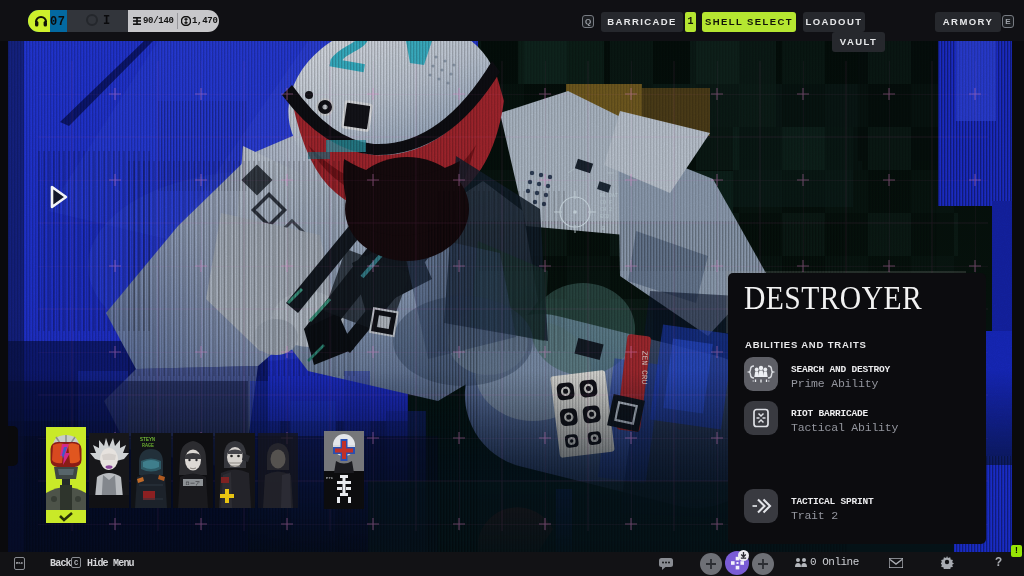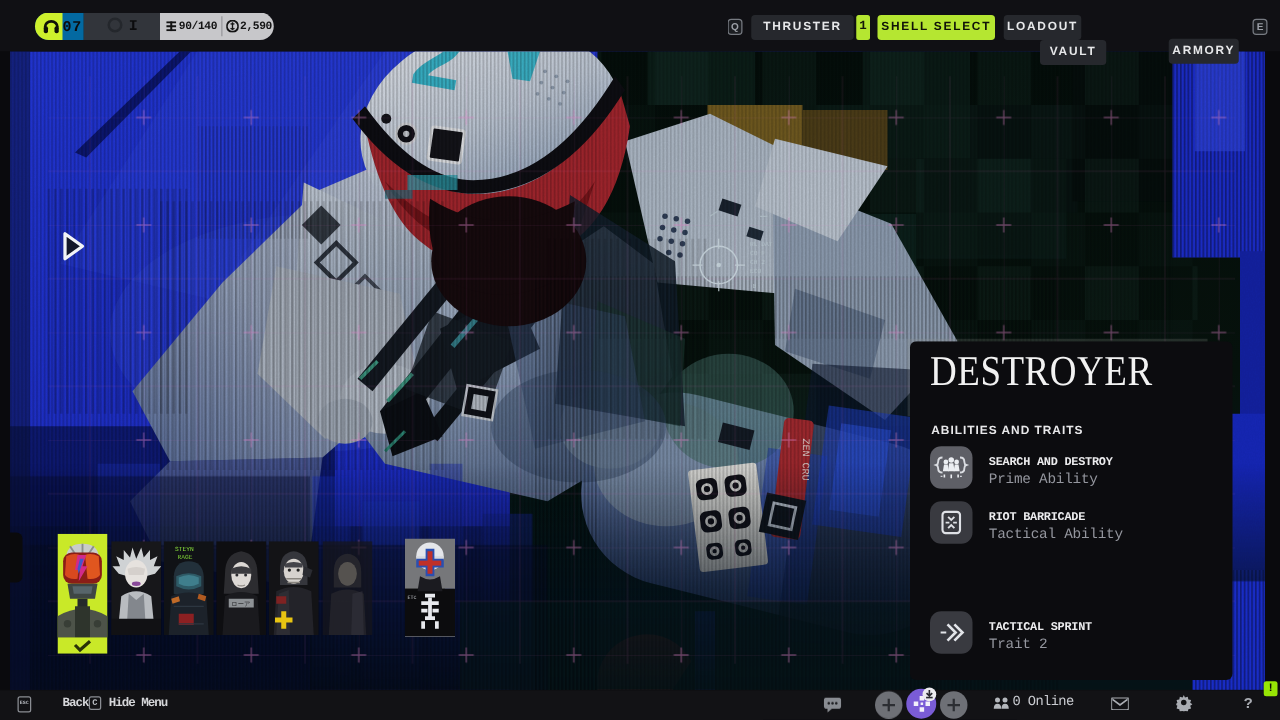--- a/index.html
+++ b/index.html
@@ -508,29 +508,29 @@
             <rect x="0" y="8" width="10" height="2"></rect>
             <rect x="4" y="0" width="2" height="10"></rect>
           </g>
       </svg>
       <div class="c1" style="left:15px;">90/140</div>
       <div class="capdiv"></div>
       <svg style="position:absolute;left:53px;top:6px;" width="10" height="10" viewBox="0 0 11 11">
         <circle cx="5.5" cy="5.5" r="5" fill="none" stroke="#131313" stroke-width="1.6"></circle>
         <path d="M5.5 2v7 M3.8 7.2 q1.7 1.3 3.4 0 M7.2 3.8 q-1.7 -1.3 -3.4 0" stroke="#131313" stroke-width="1.2" fill="none"></path>
       </svg>
-      <div class="c2" style="left:64px;">2,590</div>
+      <div class="c2" style="left:64px;">1,470</div>
     </div>
     <div class="keyico" style="left:582px;">Q</div>
-    <div class="tbtn" style="left:601px;width:82px;">THRUSTER</div>
+    <div class="tbtn" style="left:601px;width:82px;">BARRICADE</div>
     <div class="badge1">1</div>
     <div class="tbtn green" style="left:702px;width:94px;">SHELL SELECT</div>
     <div class="tbtn" style="left:803px;width:62px;">LOADOUT</div>
     <div class="tbtn" style="left:832px;width:53px;margin-top:20px;">VAULT</div>
-    <div class="tbtn" style="left:935px;width:56px;margin-top:19px;">ARMORY</div>
+    <div class="tbtn" style="left:935px;width:66px;">ARMORY</div>
     <div class="keyico" style="left:1002px;">E</div>
   </div>
 
   <div class="botbar">
     <div class="bkey" style="left:14px;width:11px;font-size:4px;line-height:11px;">ESC</div>
     <div class="btxt" style="left:30px;padding-left:20px;">Back</div>
     <div class="bkey" style="left:71px;width:10px;font-size:7px;line-height:10px;height:11px;">C</div>
     <div class="btxt" style="left:87px;">Hide Menu</div>
     <svg class="gicon" style="left:659px;top:6px;" width="14" height="12" viewBox="0 0 14 12">
       <rect x="0" y="0" width="14" height="9" rx="2.5" fill="#898c92"></rect>

